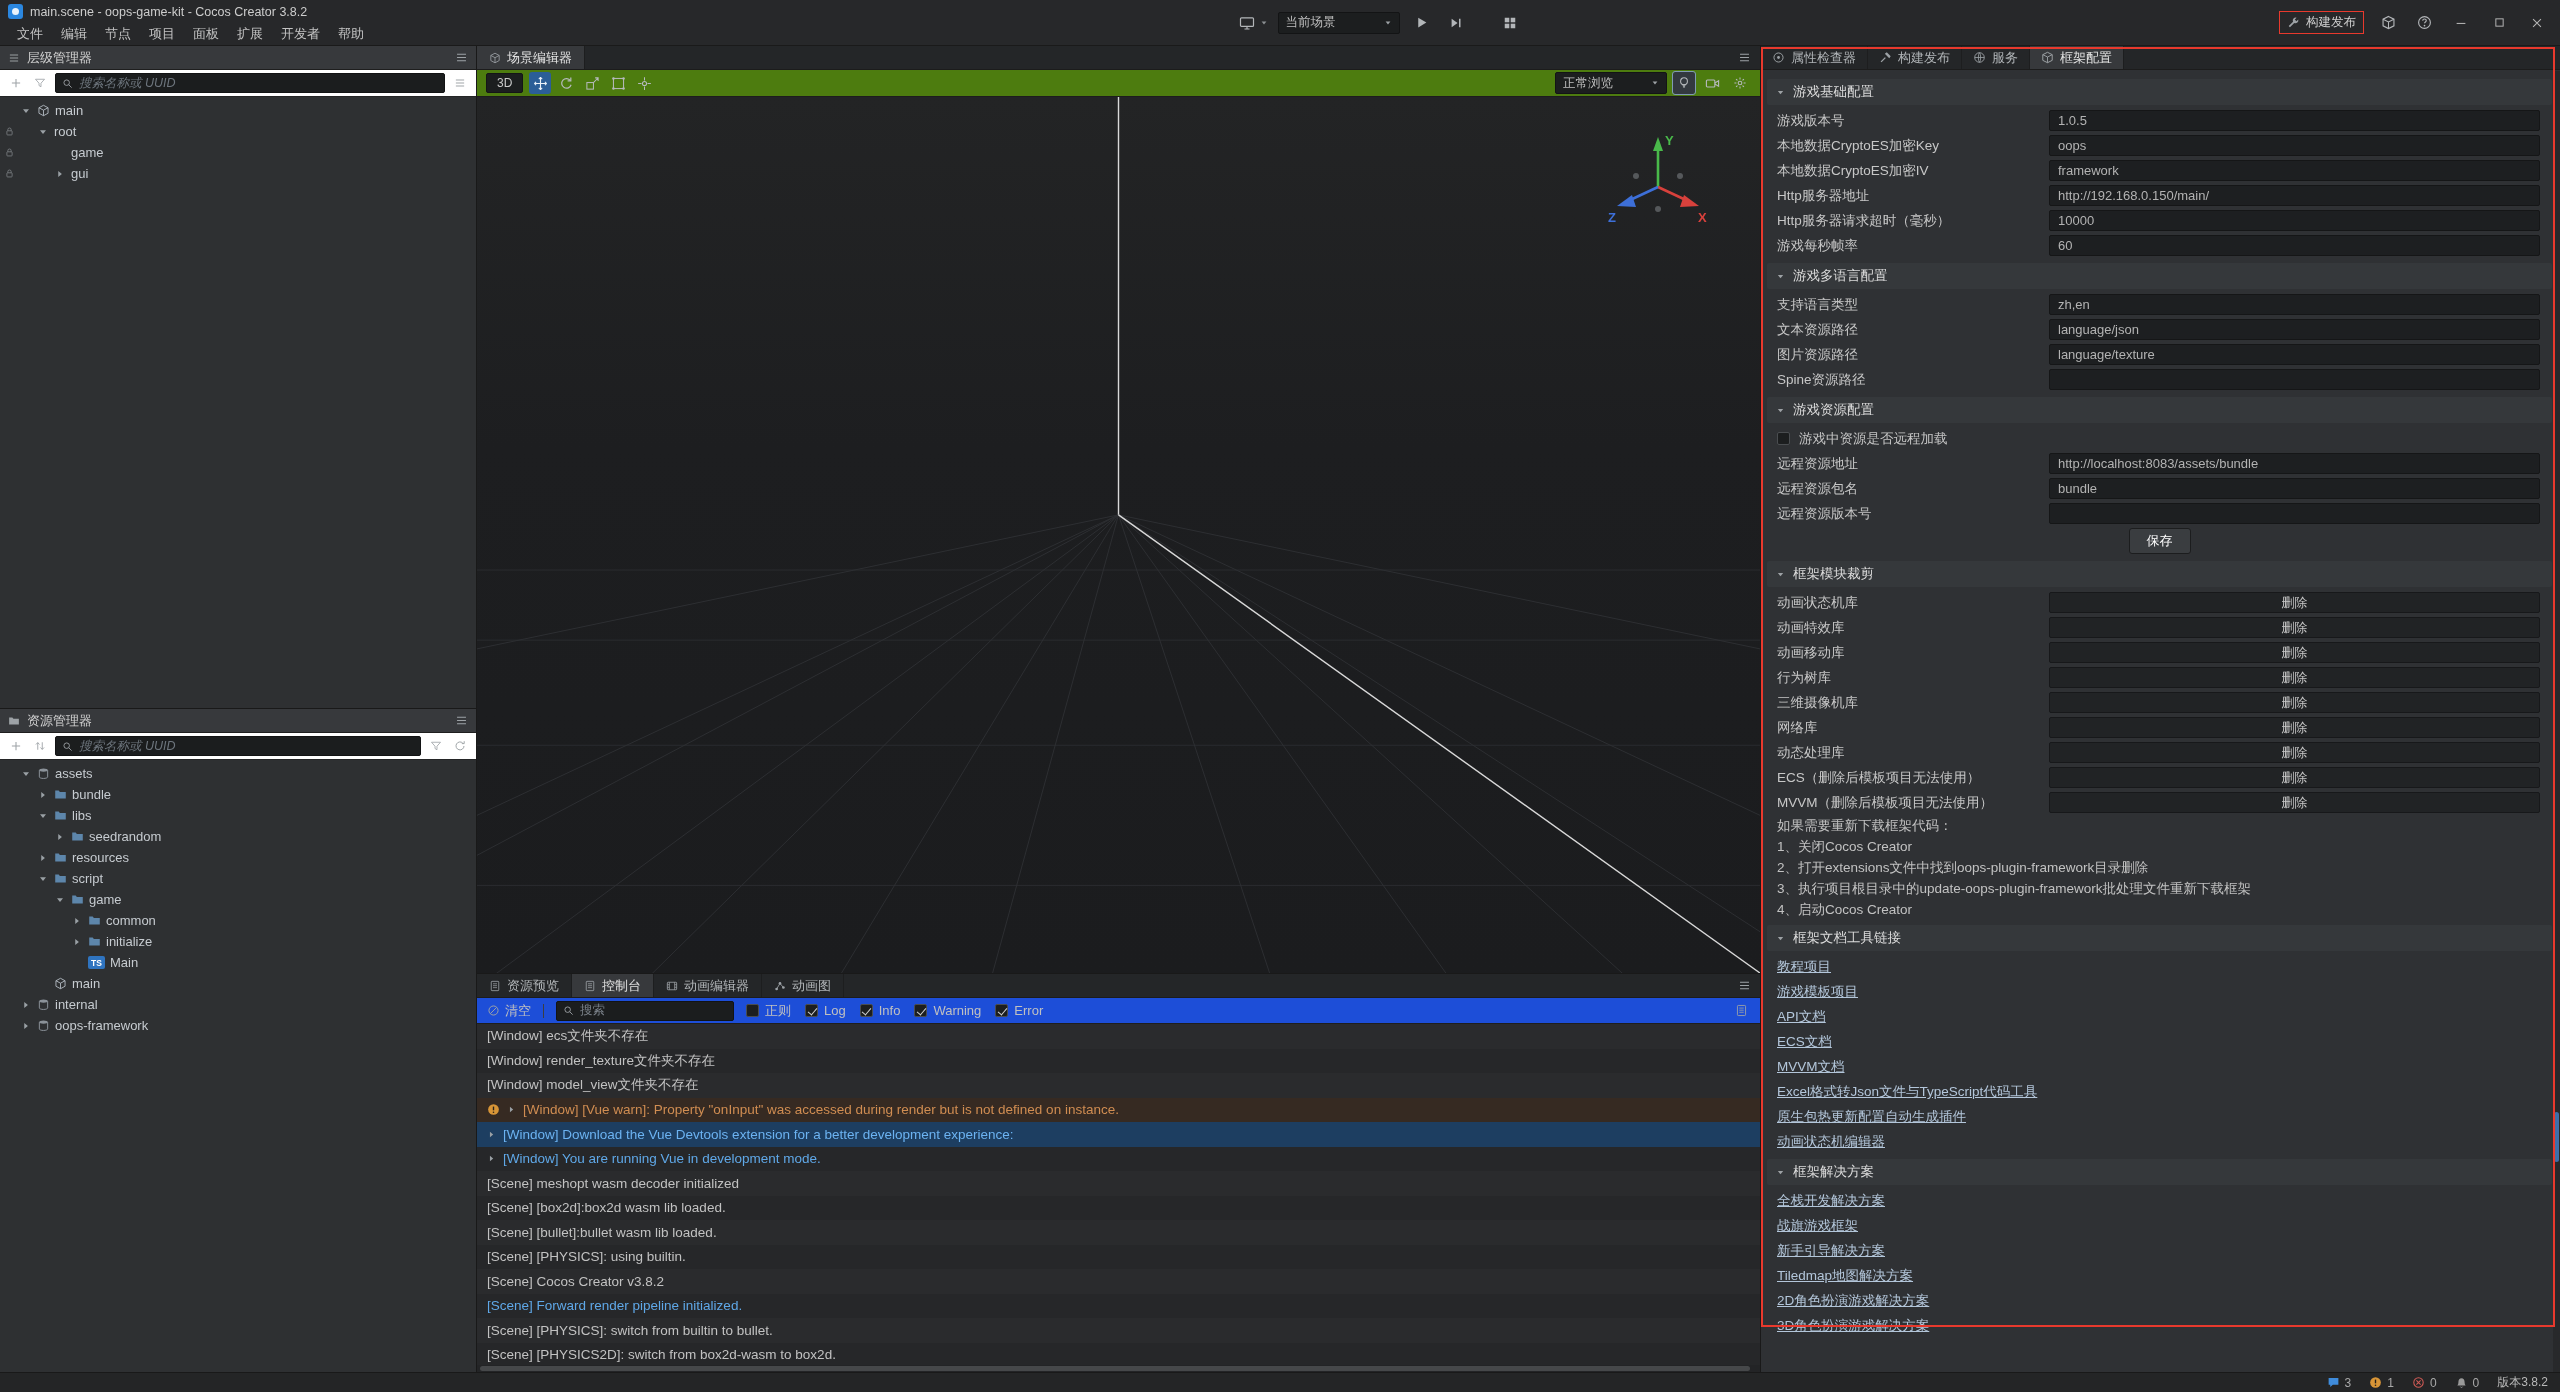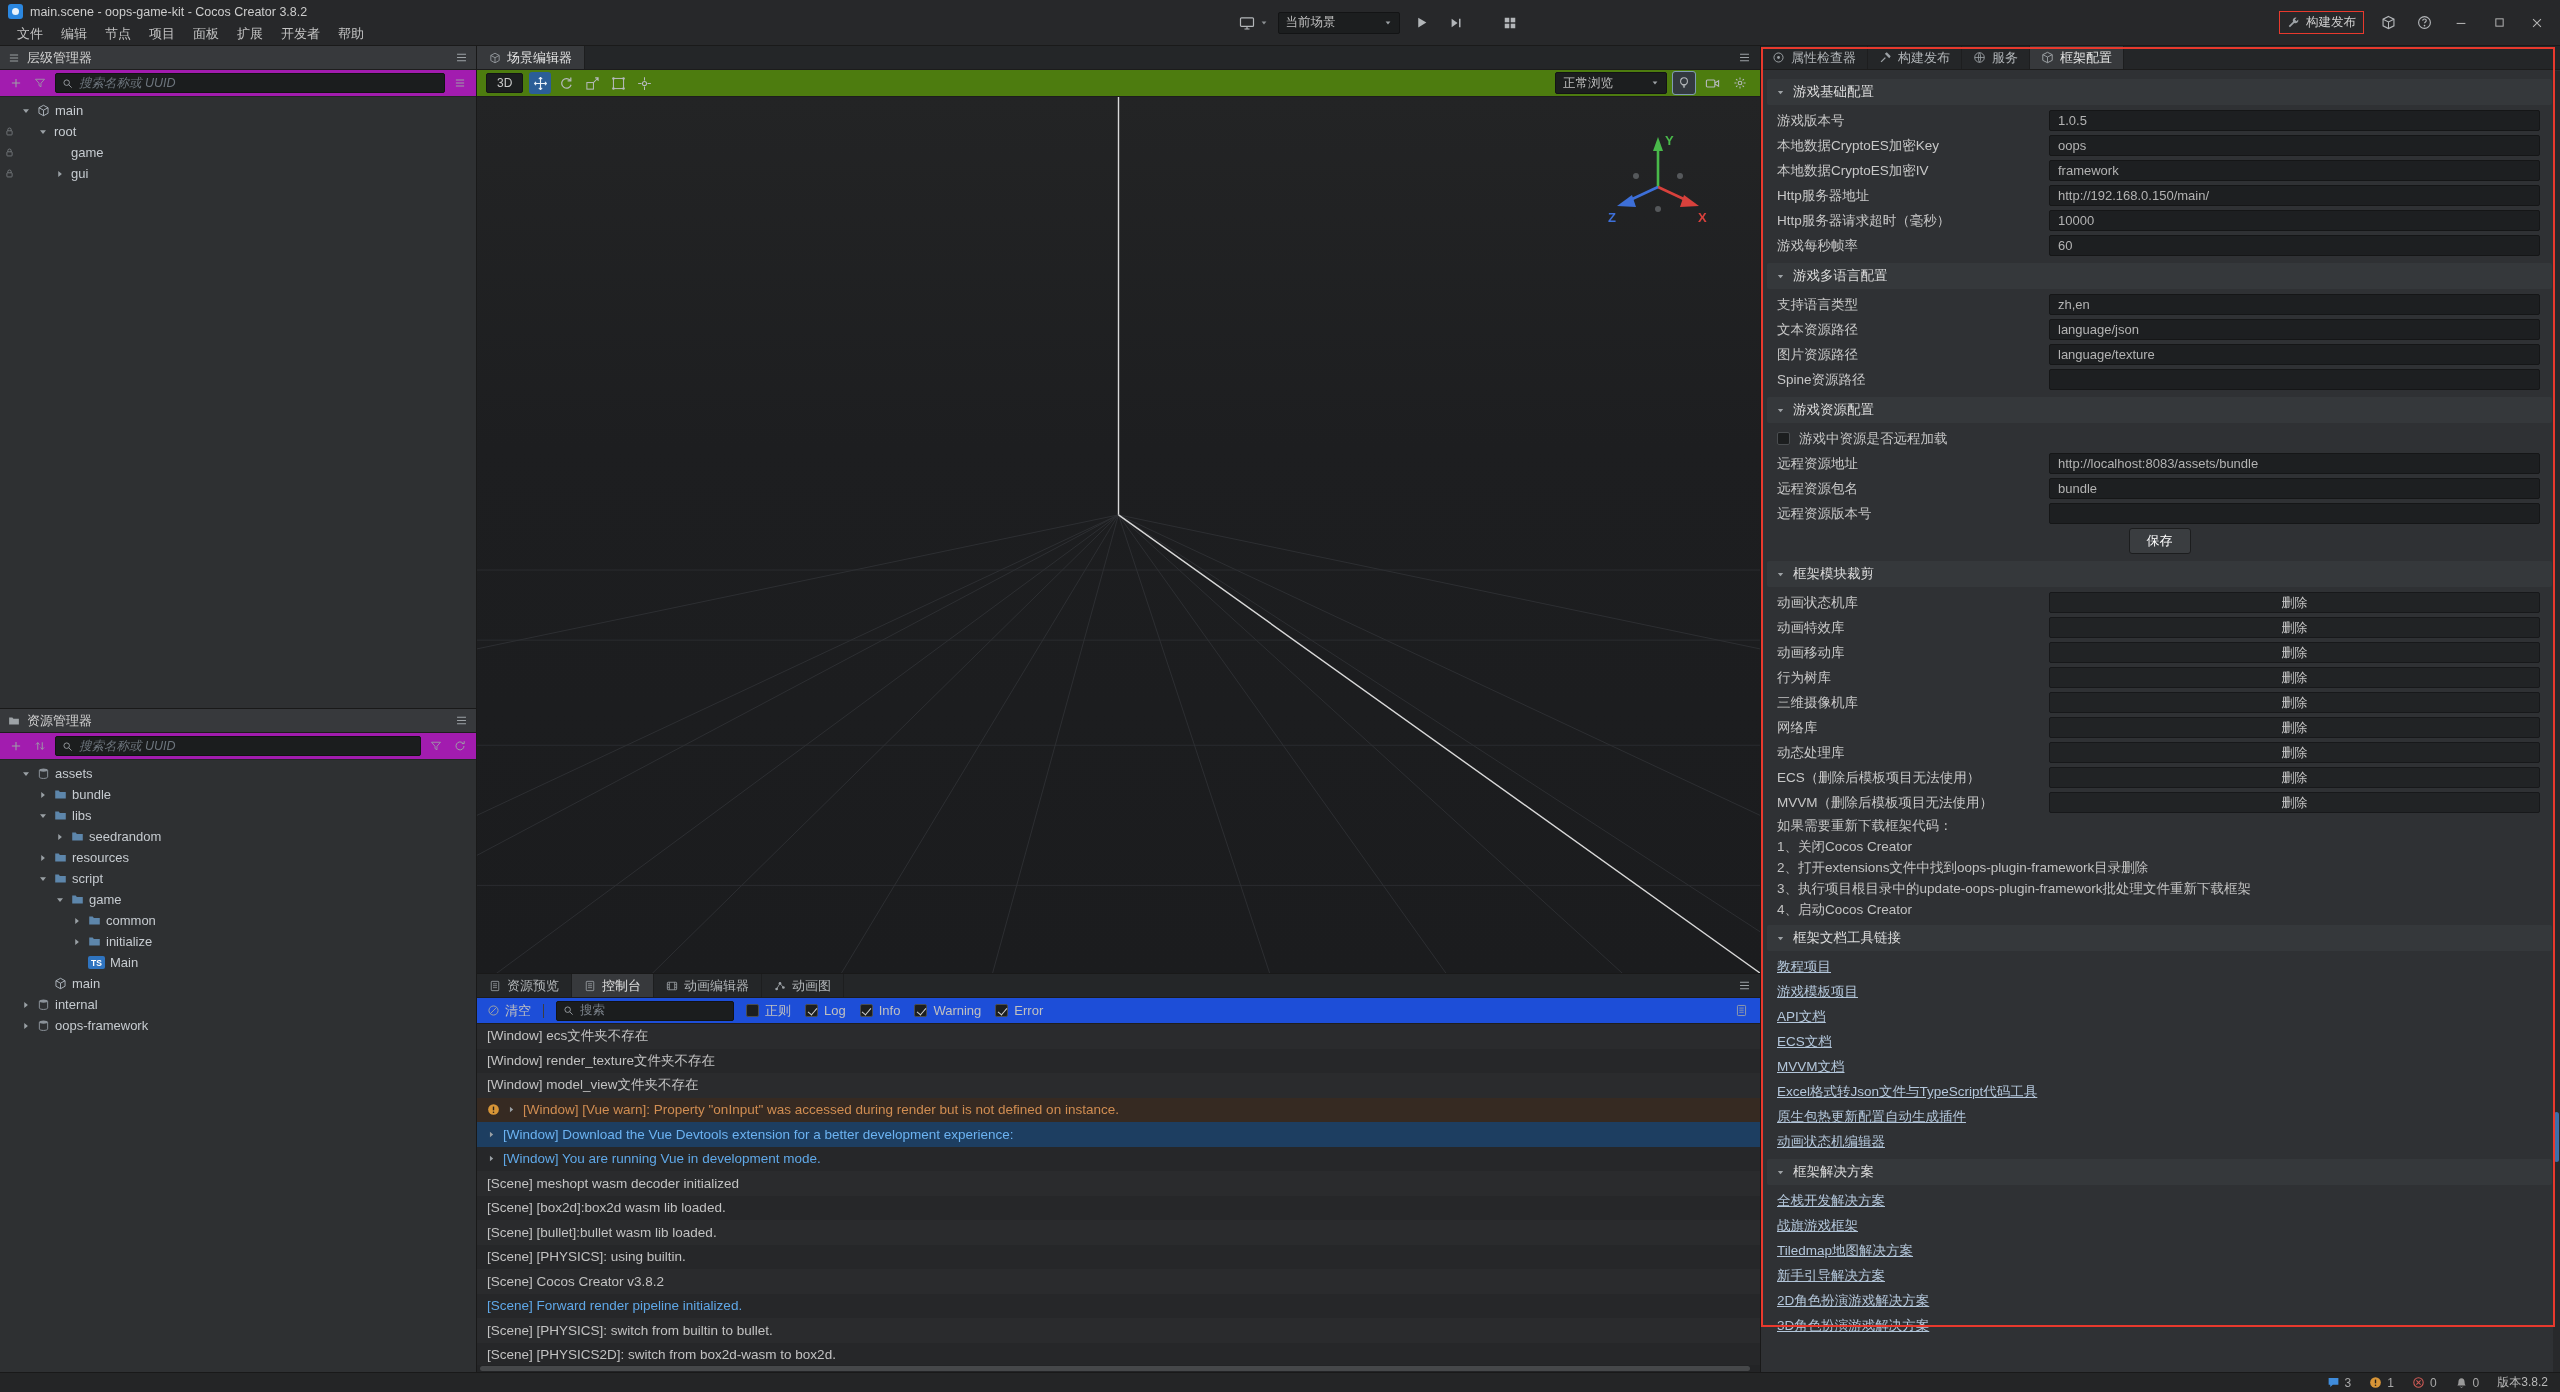--- a/index.html
+++ b/index.html
@@ -34,21 +34,21 @@
 
   
   .main { flex:1; min-height:0; display:flex; }
   .left-col { width:477px; flex:none; display:flex; flex-direction:column; border-right:1px solid #191919; }
   .center-col { flex:1; min-width:0; display:flex; flex-direction:column; }
   .right-col { width:800px; flex:none; border-left:1px solid #191919; background:#2f3134; display:flex; flex-direction:column; position:relative; }
 
   .panel-header { height:24px; flex:none; background:#37393c; border-bottom:1px solid #1e1e1e; display:flex; align-items:center; gap:7px; padding:0 8px; font-size:13px; color:#d2d2d2; }
   .ph-spacer { flex:1; }
 
-  .search-row { height:27px; flex:none; background:#a21caf; border-bottom:1px solid #242526; display:flex; align-items:center; gap:6px; padding:0 7px; }
+  .search-row { height:27px; flex:none; background:#ffffff; border-bottom:1px solid #242526; display:flex; align-items:center; gap:6px; padding:0 7px; }
   .mini-btn { width:18px; height:18px; display:flex; align-items:center; justify-content:center; color:#9da2a6; }
   .mini-input { flex:1; height:20px; background:#1b1d1e; border:1px solid #121314; border-radius:2px; display:flex; align-items:center; gap:6px; padding:0 6px; color:#6d757d; font-size:12.5px; font-style:italic; }
 
   .tree { flex:1; background:#2e3032; padding-top:3px; overflow:hidden; }
   .tree-row { height:21px; display:flex; align-items:center; gap:5px; position:relative; font-size:13px; color:#c6cbd0; white-space:nowrap; }
   .tree-caret { width:12px; display:flex; justify-content:center; color:#9aa0a5; }
   .lock-gutter { position:absolute; left:4px; color:#83878b; }
   .tree-icon.folder { color:#5d86ab; }
   .tree-icon.db { color:#8b9299; }
   .tree-icon.scene { color:#b4bcc3; }
@@ -1072,22 +1072,22 @@
           <div class="section-header">
             <span class="icon">
               <svg width="9" height="9" viewBox="0 0 16 16">
                 <path d="M3.2 5.2h9.6L8 11z" fill="currentColor"></path>
               </svg>
             </span>
             <span>框架解决方案</span>
           </div>
           <a class="doc-link">全栈开发解决方案</a>
           <a class="doc-link">战旗游戏框架</a>
+          <a class="doc-link">新手引导解决方案</a>
           <a class="doc-link">Tiledmap地图解决方案</a>
-          <a class="doc-link">新手引导解决方案</a>
           <a class="doc-link">2D角色扮演游戏解决方案</a>
           <a class="doc-link">3D角色扮演游戏解决方案</a>
         </div>
       <div class="vscroll">
           <div class="thumb"></div>
         </div>
       <div class="red-frame"></div>
     </div>
   </div>
 

